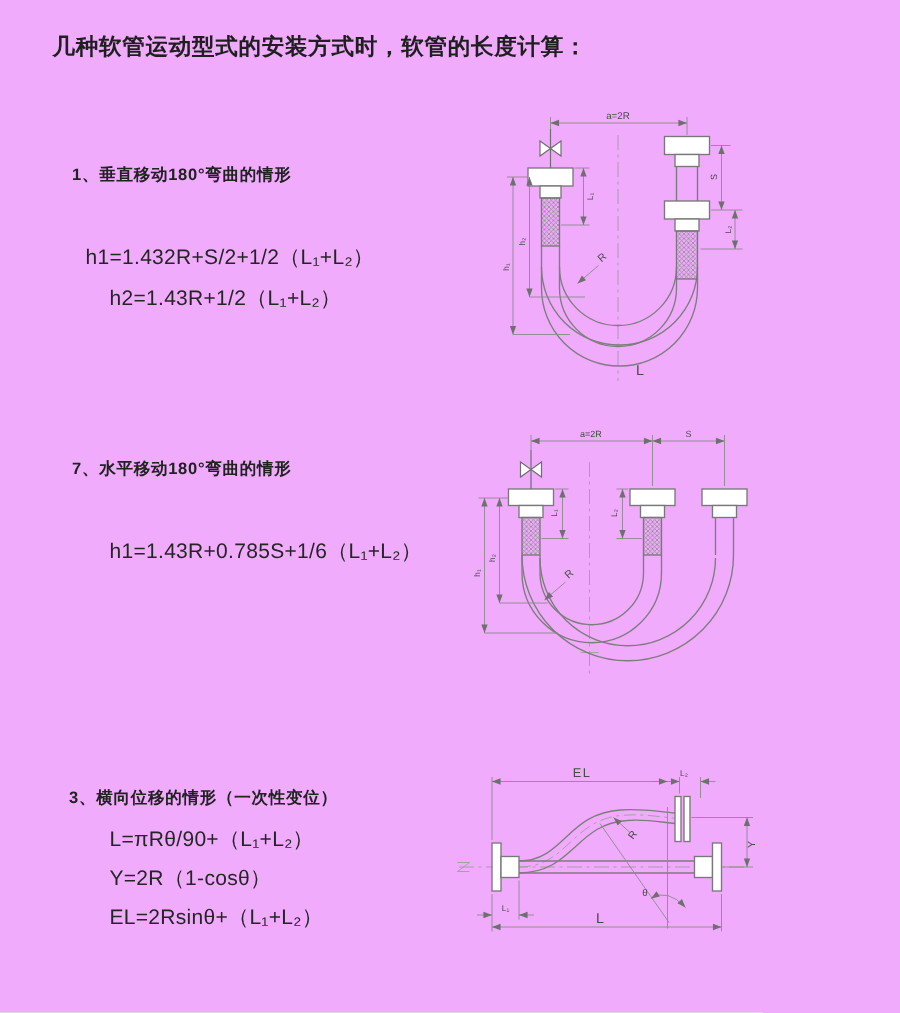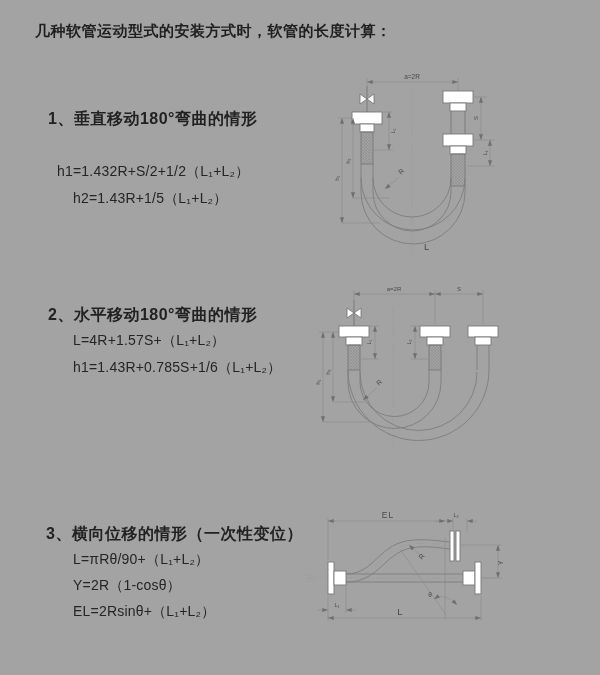--- a/index.html
+++ b/index.html
@@ -1,39 +1,38 @@
 <!DOCTYPE html>
 <html><head>
 <meta charset="utf-8">
 <style>
   html,body{margin:0;padding:0;background:#e8e8e8;}
   .page{
-    position:relative;width:600px;height:675px;background:#a3a3a3;overflow:hidden;
+    position:relative;width:600px;height:675px;background:#f0abfc;overflow:hidden;
     font-family:"Liberation Sans","DejaVu Sans",sans-serif;color:#2b2b2b;
   }
   .t{position:absolute;white-space:nowrap;}
   .title{font-size:15px;font-weight:600;letter-spacing:0.5px;color:#1f1f1f;}
-  .heading{font-size:16px;font-weight:600;letter-spacing:0.5px;color:#222;}
+  .heading{font-size:11px;font-weight:600;letter-spacing:0.5px;color:#222;}
   .formula{font-size:14px;font-weight:400;letter-spacing:0.2px;color:#252525;}
   svg.diag{position:absolute;overflow:visible;}
   svg text{fill:#4a4a4a;font-family:"Liberation Sans","DejaVu Sans",sans-serif;}
 </style>
 </head>
 <body>
 
 <div class="page">
 
   <div class="t title" style="left:35px;top:22px">几种软管运动型式的安装方式时，软管的长度计算：</div>
 
   <div class="t heading" style="left:48px;top:109px">1、垂直移动180°弯曲的情形</div>
   <div class="t formula" style="left:57px;top:163px">h1=1.432R+S/2+1/2（L₁+L₂）</div>
-  <div class="t formula" style="left:73px;top:190px">h2=1.43R+1/5（L₁+L₂）</div>
-
-  <div class="t heading" style="left:48px;top:305px">2、水平移动180°弯曲的情形</div>
-  <div class="t formula" style="left:73px;top:332px">L=4R+1.57S+（L₁+L₂）</div>
+  <div class="t formula" style="left:73px;top:190px">h2=1.43R+1/2（L₁+L₂）</div>
+
+  <div class="t heading" style="left:48px;top:305px">7、水平移动180°弯曲的情形</div>
   <div class="t formula" style="left:73px;top:359px">h1=1.43R+0.785S+1/6（L₁+L₂）</div>
 
   <div class="t heading" style="left:46px;top:524px">3、横向位移的情形（一次性变位）</div>
   <div class="t formula" style="left:73px;top:551px">L=πRθ/90+（L₁+L₂）</div>
   <div class="t formula" style="left:73px;top:577px">Y=2R（1-cosθ）</div>
   <div class="t formula" style="left:73px;top:603px">EL=2Rsinθ+（L₁+L₂）</div>
 
   <svg class="diag" style="left:300px;top:66px" width="290" height="192" viewBox="0 0 290 192">
     <defs>
       <pattern id="hp1" width="3" height="3" patternUnits="userSpaceOnUse">

